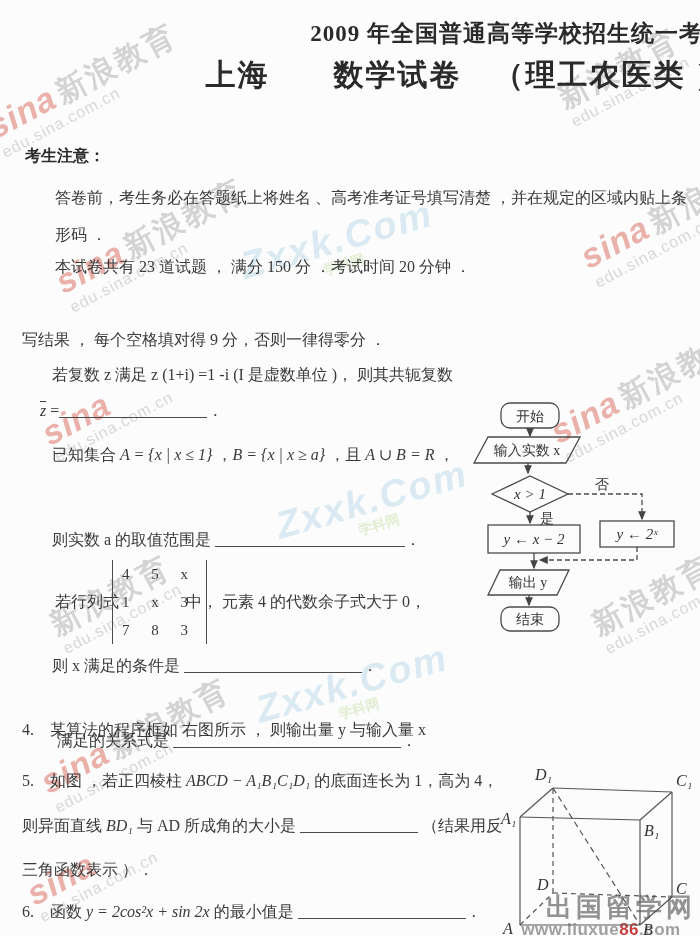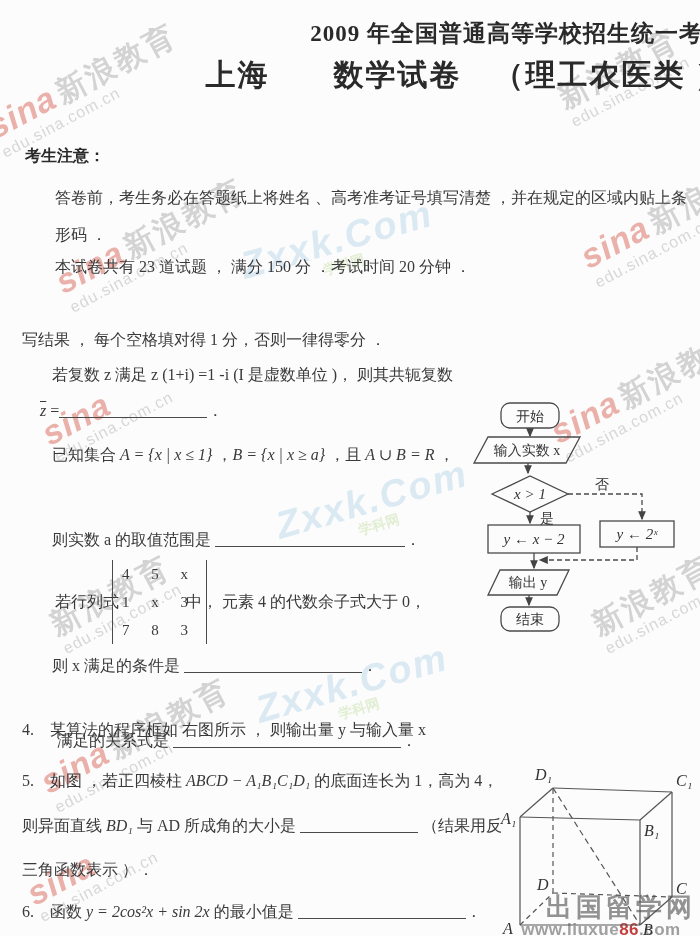--- a/index.html
+++ b/index.html
@@ -105,21 +105,21 @@
   </div>
 
   <div class="line center b" style="top:20px;font-size:23px;letter-spacing:1px">2009 年全国普通高等学校招生统一考试</div>
   <div class="line center b" style="top:56px;font-size:30px;letter-spacing:2px">上海　　数学试卷　（理工农医类 ）</div>
 
   <div class="line b" style="left:25px;top:146px">考生注意：</div>
   <div class="line" style="left:55px;top:188px">答卷前，考生务必在答题纸上将姓名 、高考准考证号填写清楚 ，并在规定的区域内贴上条</div>
   <div class="line" style="left:55px;top:225px">形码 ．</div>
   <div class="line" style="left:55px;top:257px">本试卷共有 23 道试题 ， 满分 150 分 ．考试时间 20 分钟 ．</div>
 
-  <div class="line" style="left:22px;top:330px">写结果 ， 每个空格填对得 1 分，否则一律得零分 ．</div>
+  <div class="line" style="left:22px;top:330px">写结果 ， 每个空格填对得 9 分，否则一律得零分 ．</div>
 
   <div class="line" style="left:52px;top:365px">若复数  z 满足 z (1+i) =1 -i (I 是虚数单位 )， 则其共轭复数</div>
   <div class="line" style="left:40px;top:401px">
     <span class="mi ovl">z</span><span> =</span><span class="blank" style="width:148px"></span><span>．</span>
   </div>
 
   <div class="line" style="left:52px;top:445px">
     <span>已知集合 </span><span class="mi">A = {x | x ≤ 1}</span><span> ，</span><span class="mi">B = {x | x ≥ a}</span><span> ，且 </span><span class="mi">A ∪ B = R</span><span> ，</span>
   </div>
   <div class="line" style="left:52px;top:530px">

